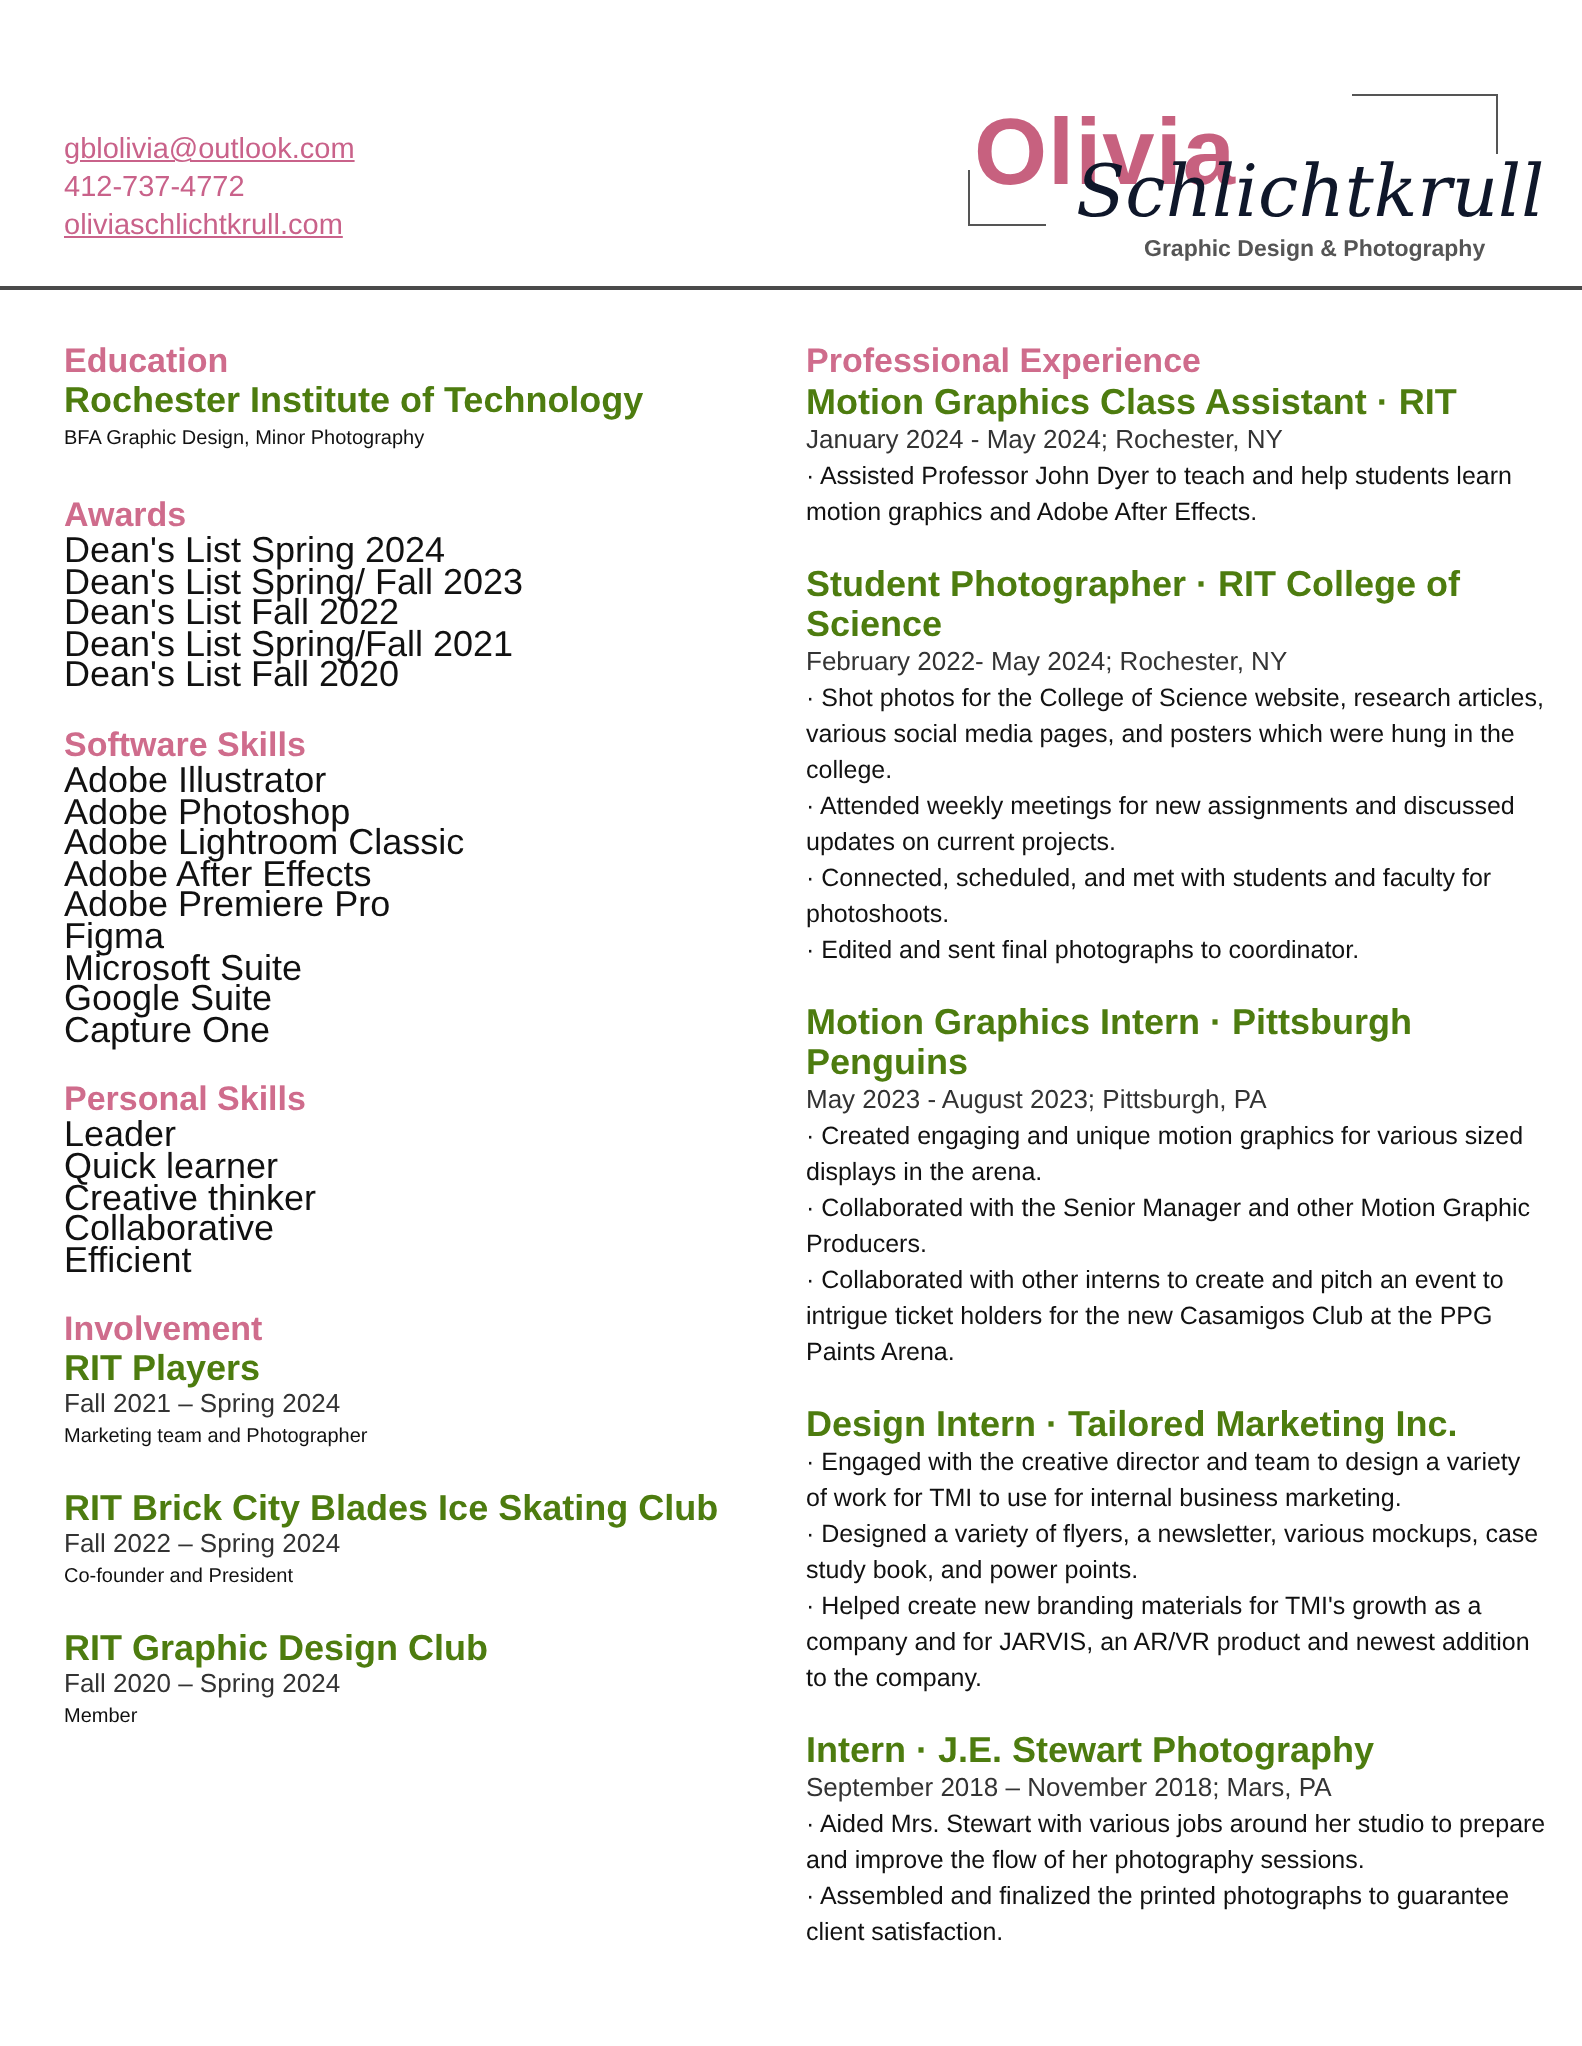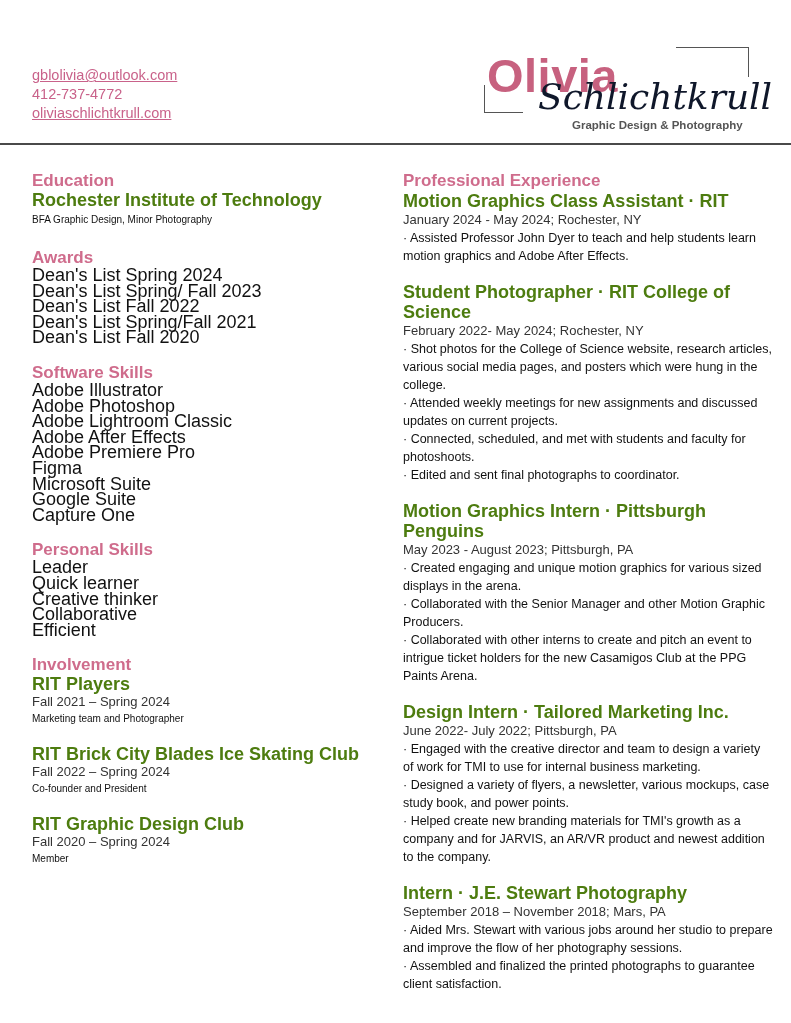--- a/index.html
+++ b/index.html
@@ -137,21 +137,20 @@
       </div>
       <div class="job">
         <div class="sub">Motion Graphics Intern · Pittsburgh Penguins</div>
         <div class="date">May 2023 - August 2023; Pittsburgh, PA</div>
         <div class="bul">· Created engaging and unique motion graphics for various sized displays in the arena.</div>
         <div class="bul">· Collaborated with the Senior Manager and other Motion Graphic Producers.</div>
         <div class="bul">· Collaborated with other interns to create and pitch an event to intrigue ticket holders for the new Casamigos Club at the PPG Paints Arena.</div>
       </div>
       <div class="job">
         <div class="sub">Design Intern · Tailored Marketing Inc.</div>
-        <div class="date">June 2022- July 2022; Pittsburgh, PA</div>
         <div class="bul">· Engaged with the creative director and team to design a variety of work for TMI to use for internal business marketing.</div>
         <div class="bul">· Designed a variety of flyers, a newsletter, various mockups, case study book, and power points.</div>
         <div class="bul">· Helped create new branding materials for TMI's growth as a company and for JARVIS, an AR/VR product and newest addition to the company.</div>
       </div>
       <div class="job">
         <div class="sub">Intern · J.E. Stewart Photography</div>
         <div class="date">September 2018 – November 2018; Mars, PA</div>
         <div class="bul">· Aided Mrs. Stewart with various jobs around her studio to prepare and improve the flow of her photography sessions.</div>
         <div class="bul">· Assembled and finalized the printed photographs to guarantee client satisfaction.</div>
       </div>

